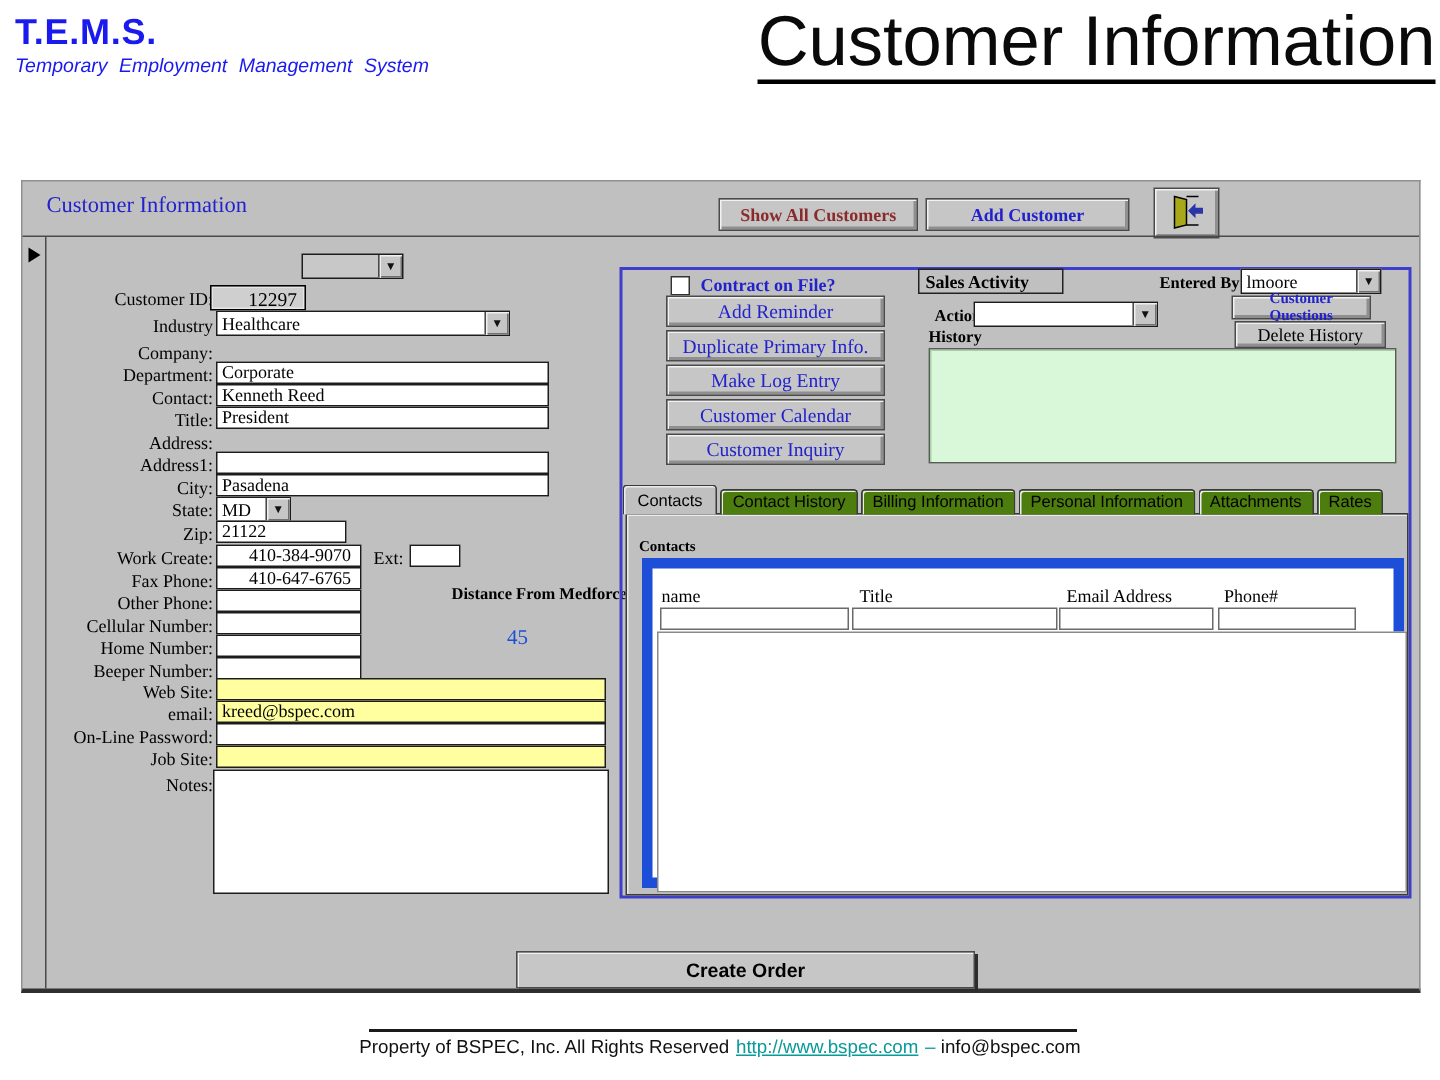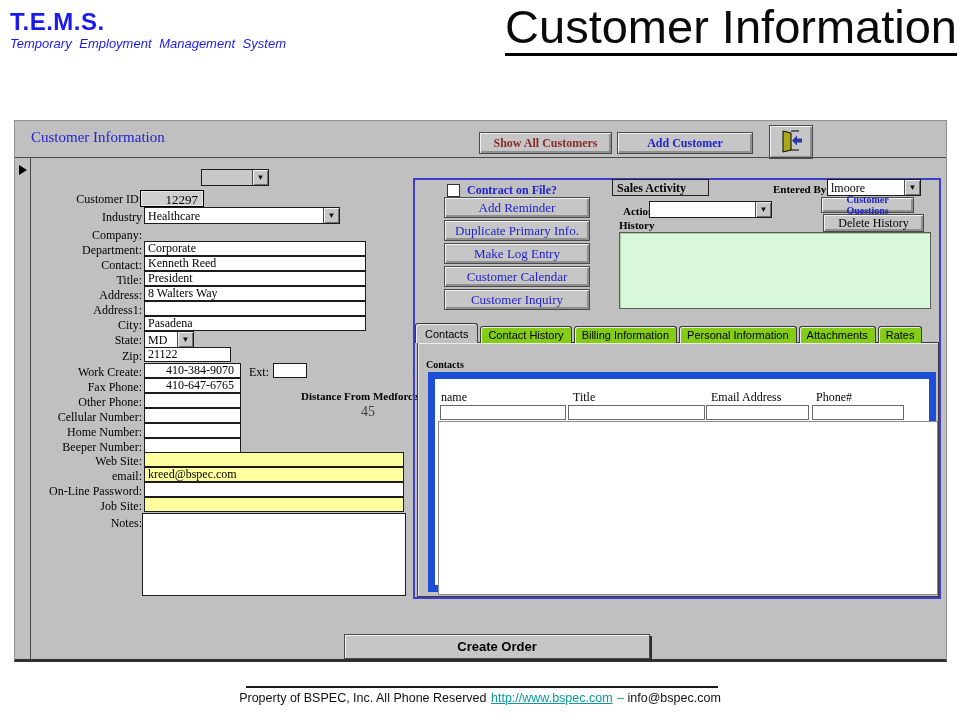--- a/index.html
+++ b/index.html
@@ -34,34 +34,34 @@
   .combo .val{flex:1;font:12px "Liberation Serif",serif;padding:1px 3px;overflow:hidden;white-space:nowrap}
   .combo .dd{width:16px;background:#c6c6c6;border-left:1px solid #4a4a4a;
              box-shadow:inset 1px 1px 0 #f0f0f0, inset -1px -1px 0 #707070;
              display:flex;align-items:center;justify-content:center;font-size:8px;color:#111}
   #cid-box{position:absolute;left:125px;top:69px;width:64px;height:17px;background:#cfcfcf;
            border:1px solid #000;box-shadow:inset 0 0 0 1px #e6e6e6;
            font:13px "Liberation Serif",serif;text-align:right;padding:1px 5px 0 0}
   #notes-area{position:absolute;left:127px;top:392px;width:264px;height:83px;background:#fff;
               border:1px solid #1c1c1c;resize:none;outline:none;font:12px "Liberation Serif",serif}
   .slbl{position:absolute;font:bold 11px "Liberation Serif",serif;color:#000;white-space:nowrap}
-  #dist-val{position:absolute;left:300px;top:283px;width:60px;text-align:right;
-            font:14px "Liberation Serif",serif;color:#404040}
+  #dist-val{position:absolute;left:300px;top:297px;width:60px;text-align:center;
+            font:14px "Liberation Serif",serif;color:#1d4ed8}
   
   #panel{position:absolute;left:398px;top:57px;width:528px;height:421px;border:2px solid #3e3ecc}
   #contract-cb{position:absolute;left:432px;top:63px;width:13px;height:13px;background:#fff;border:1px solid #333}
   #contract-lbl{position:absolute;left:452px;top:62px;font:bold 12px "Liberation Serif",serif;color:#2222cc}
   .sbtn{left:429px;width:146px;height:21px;font:13px "Liberation Serif",serif;color:#2222cc}
   #sales-box{position:absolute;left:597px;top:58px;width:97px;height:17px;border:1px solid #222;
              font:bold 12px "Liberation Serif",serif;padding:1px 0 0 4px}
   #green-box{position:absolute;left:604px;top:111px;width:312px;height:77px;background:#d9f7d9;
              border:1px solid #5a5a5a;box-shadow:inset 1px 1px 0 #a8cfa8}
   
   #tabs{position:absolute;left:400px;top:202px;display:flex;align-items:flex-end;height:20px;z-index:3}
-  .tab{font:11px "Liberation Sans",sans-serif;background:#84cc16;border:1px solid #3a3a3a;border-bottom:none;
+  .tab{font:11px "Liberation Sans",sans-serif;background:#4d7c0f;border:1px solid #3a3a3a;border-bottom:none;
        border-radius:3px 3px 0 0;padding:2px 7px;margin-right:2px;height:17px;
        box-shadow:inset 1px 1px 0 #ececec;white-space:nowrap}
   .tab.active{background:#c0c0c0;height:20px;padding:4px 9px 0 9px;position:relative;z-index:4}
   #tabpanel{position:absolute;left:402px;top:221px;width:522px;height:255px;background:#c0c0c0;
             border:1px solid #3a3a3a;box-shadow:inset 1px 1px 0 #ececec;z-index:2}
   #cframe{position:absolute;left:413px;top:251px;width:508px;height:220px;background:#ffffff;
           border:7px solid #1d4ed8;z-index:3}
   .clbl{position:absolute;font:12px "Liberation Serif",serif;white-space:nowrap}
   #cbody{position:absolute;left:3px;top:42px;width:500px;height:174px;background:#fff;border:1px solid #8a8a8a}
   .cinp{position:absolute;top:26px;height:15px;border:1px solid #6a6a6a;background:#fff;
@@ -121,21 +121,20 @@
   <div class="flabel" style="top:122px">Department:</div>
   <input class="tinput" style="left: 129px; top: 120px; width: 222px;" value="Corporate">
 
   <div class="flabel" style="top:137px">Contact:</div>
   <input class="tinput" style="left: 129px; top: 135px; width: 222px;" value="Kenneth Reed">
 
   <div class="flabel" style="top:152px">Title:</div>
   <input class="tinput" style="left: 129px; top: 150px; width: 222px;" value="President">
 
   <div class="flabel" style="top:167px">Address:</div>
-  <input class="tinput" style="left: 129px; top: 165px; width: 222px;" value="8 Walters Way">
 
   <div class="flabel" style="top:182px">Address1:</div>
   <input class="tinput" style="left: 129px; top: 180px; width: 222px;" value="">
 
   <div class="flabel" style="top:197px">City:</div>
   <input class="tinput" style="left: 129px; top: 195px; width: 222px;" value="Pasadena">
 
   <div class="flabel" style="top:212px">State:</div>
   <div class="combo" style="left:129px;top:210px;width:50px">
     <span class="val">MD</span>
@@ -231,17 +230,17 @@
     <input class="cinp" style="left: 271px; width: 103px;" value="">
     <input class="cinp" style="left: 377px; width: 92px;" value="">
     <div id="cbody"></div>
   </div>
 
   <button class="btn3d" id="create-order">Create Order</button>
 </div>
 
 <div id="foot-line"></div>
 <div id="footer">
-  <span>Property of BSPEC, Inc. All Phone Reserved</span>
+  <span>Property of BSPEC, Inc. All Rights Reserved</span>
   <a href="#">http://www.bspec.com</a>
   <span class="dash">–</span>
   <span>info@bspec.com</span>
 </div>
 
 </body></html>

